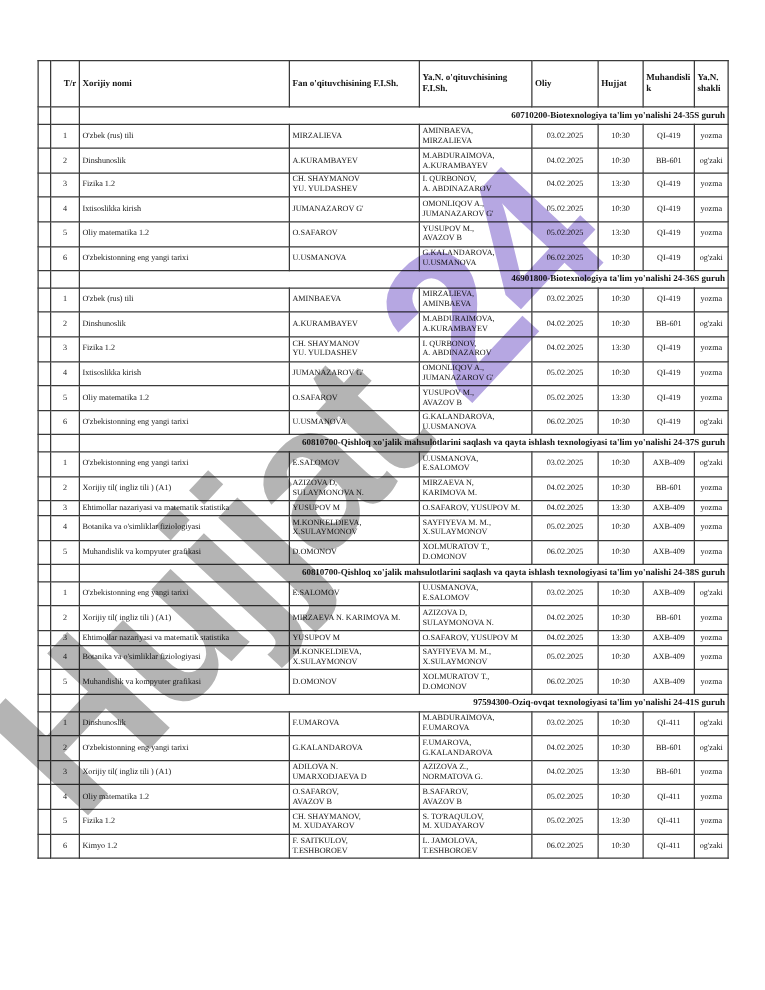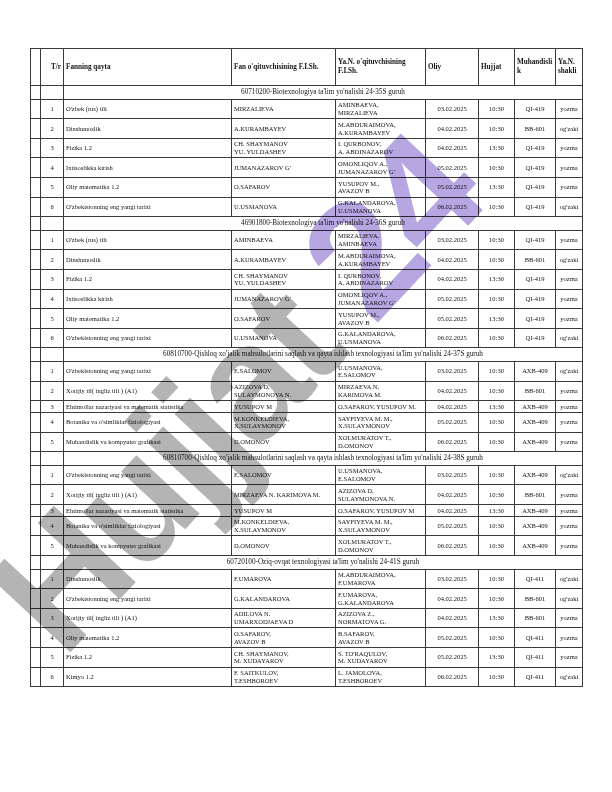--- a/index.html
+++ b/index.html
@@ -24,21 +24,21 @@
   thead th{
     font-weight:bold;font-size:7.2px;text-align:left;
     height:30px;padding:3px 2px;
   }
   thead th.c-tr{text-align:right;}
   td.c-tr{text-align:center;}
   td.c-fan{text-align:left;}
   td.c-teacher,td.c-examiner{text-align:left;}
   td.c-sana,td.c-vaqti,td.c-auditoriya,td.c-shakl{text-align:center;}
   td.group-header{
-    font-weight:normal;font-size:7.2px;text-align:center;
+    font-weight:bold;font-size:7.2px;text-align:right;
     padding:2px 2px;white-space:normal;
   }
   td.spacer{padding:0;}
   .watermark{
     position:absolute;left:22px;top:528px;
     transform:rotate(-47deg);transform-origin:0 50%;
     font-family:"Liberation Sans", sans-serif;
     font-weight:bold;font-size:163px;letter-spacing:-6px;
     white-space:nowrap;pointer-events:none;
     mix-blend-mode:multiply;z-index:5;
@@ -60,21 +60,21 @@
       <col style="width:90px">
       <col style="width:53px">
       <col style="width:36px">
       <col style="width:41px">
       <col style="width:27px">
     </colgroup>
     <thead>
       <tr>
         <th class="spacer"></th>
         <th class="c-tr">T/r</th>
-        <th>Fanning qayta</th>
+        <th>Xorijiy nomi</th>
         <th>Fan o'qituvchisining F.I.Sh.</th>
         <th>Ya.N. o'qituvchisining F.I.Sh.</th>
         <th>Oliy</th>
         <th>Hujjat</th>
         <th>Muhandislik</th>
         <th>Ya.N. shakli</th>
       </tr>
     </thead>
     <tbody>
         <tr>
@@ -360,21 +360,21 @@
           <td class="c-examiner">XOLMURATOV T.,
 D.OMONOV</td>
           <td class="c-sana">06.02.2025</td>
           <td class="c-vaqti">10:30</td>
           <td class="c-auditoriya">AXB-409</td>
           <td class="c-shakl">yozma</td>
         </tr>
         <tr>
           <td class="spacer"></td>
           <td></td>
-          <td colspan="7" class="group-header">60720100-Oziq-ovqat texnologiyasi ta'lim yo'nalishi 24-41S guruh</td>
+          <td colspan="7" class="group-header">97594300-Oziq-ovqat texnologiyasi ta'lim yo'nalishi 24-41S guruh</td>
         </tr>
         <tr>
           <td class="spacer"></td>
           <td class="c-tr">1</td>
           <td class="c-fan">Dinshunoslik</td>
           <td class="c-teacher">F.UMAROVA</td>
           <td class="c-examiner">M.ABDURAIMOVA,
 F.UMAROVA</td>
           <td class="c-sana">03.02.2025</td>
           <td class="c-vaqti">10:30</td>

